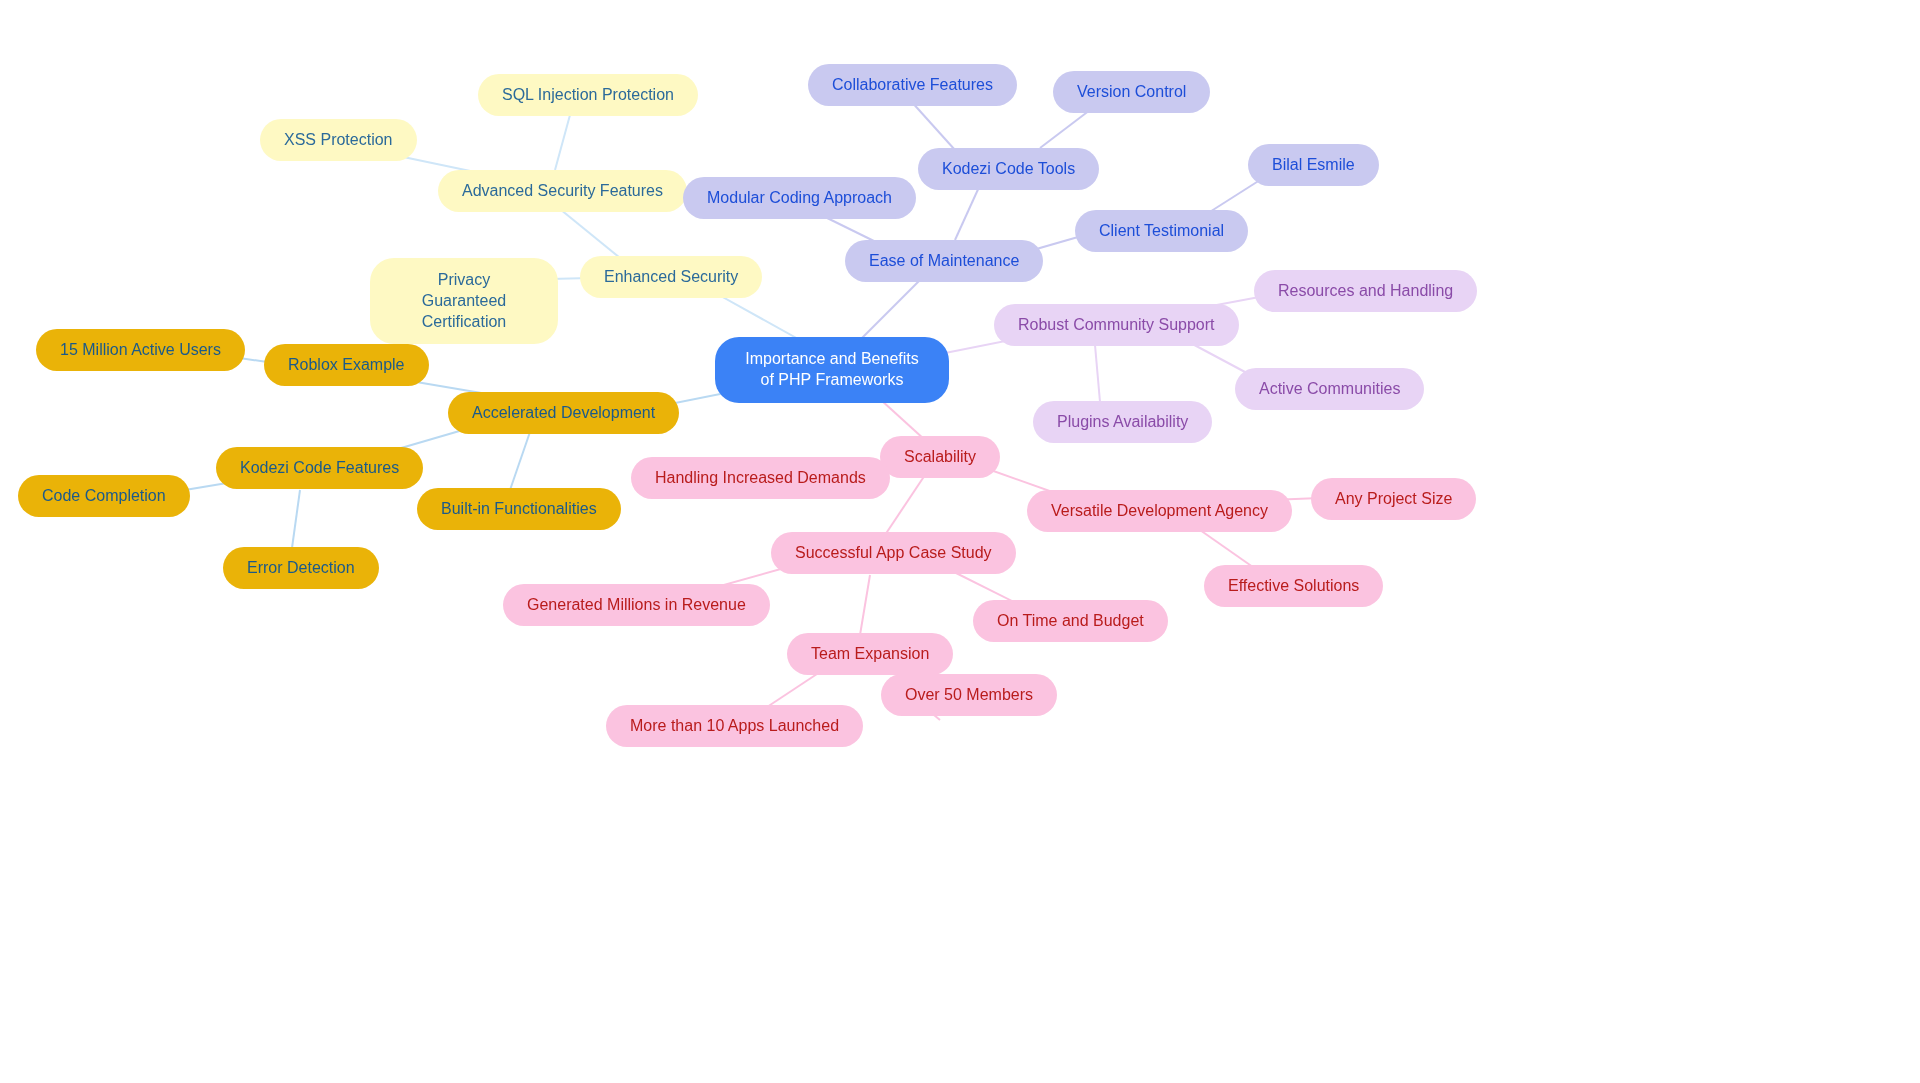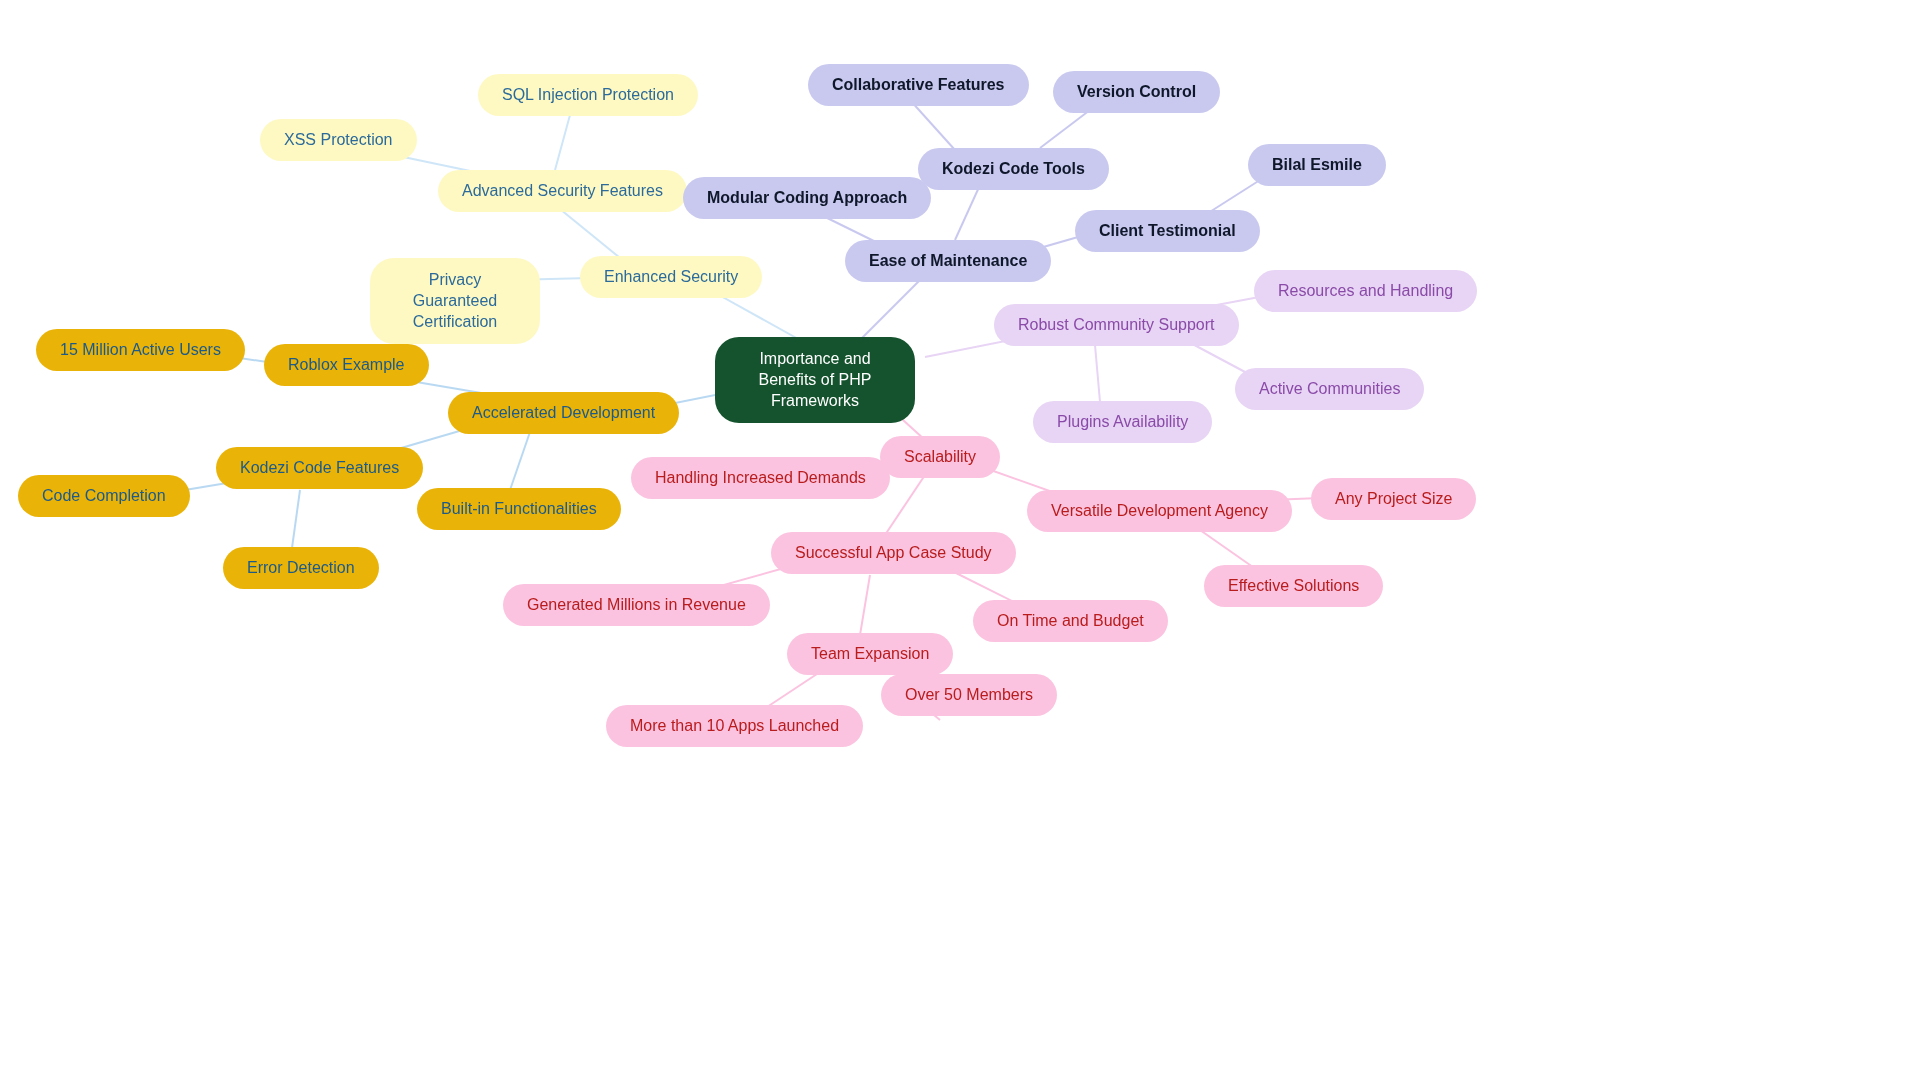--- a/index.html
+++ b/index.html
@@ -22,30 +22,30 @@
     align-items: center;
     justify-content: center;
     white-space: nowrap;
     box-sizing: border-box;
   }
   .node.multiline {
     white-space: normal;
     line-height: 1.3;
   }
   .center-node {
-    background: #14532d;
+    background: #3b82f6;
     color: #ffffff;
     font-size: 16px;
-    width: 200px;
+    width: 234px;
     white-space: normal;
     line-height: 1.3;
   }
   .blue-dark { background: #eab308; color: #1b5a8a; }
   .blue-light { background: #fef9c3; color: #2b6a9a; }
-  .purple-dark { background: #c9c9f0; color: #0f172a; font-weight: bold; }
+  .purple-dark { background: #c9c9f0; color: #1d4ed8; }
   .purple-light { background: #e8d4f5; color: #8a4ba8; }
   .pink { background: #fbc3e0; color: #b91c1c; }
   svg.connections {
     position: absolute;
     top: 0; left: 0;
     width: 1920px;
     height: 1083px;
     pointer-events: none;
   }
 </style>
@@ -95,21 +95,21 @@
   <line x1="820" y1="672" x2="755" y2="715" stroke="#fbc3e0" stroke-width="2"></line>
   <line x1="890" y1="678" x2="940" y2="720" stroke="#fbc3e0" stroke-width="2"></line>
 </svg>
 
 <div class="node center-node multiline" style="left:715px;top:337px;">Importance and Benefits of PHP Frameworks</div>
 
 <div class="node blue-light" style="left:580px;top:256px;">Enhanced Security</div>
 <div class="node blue-light" style="left:438px;top:170px;">Advanced Security Features</div>
 <div class="node blue-light" style="left:478px;top:74px;">SQL Injection Protection</div>
 <div class="node blue-light" style="left:260px;top:119px;">XSS Protection</div>
-<div class="node blue-light multiline" style="left:370px;top:258px;width:170px;">Privacy Guaranteed Certification</div>
+<div class="node blue-light multiline" style="left:370px;top:258px;width:188px;">Privacy Guaranteed Certification</div>
 
 <div class="node blue-dark" style="left:448px;top:392px;">Accelerated Development</div>
 <div class="node blue-dark" style="left:264px;top:344px;">Roblox Example</div>
 <div class="node blue-dark" style="left:36px;top:329px;">15 Million Active Users</div>
 <div class="node blue-dark" style="left:216px;top:447px;">Kodezi Code Features</div>
 <div class="node blue-dark" style="left:18px;top:475px;">Code Completion</div>
 <div class="node blue-dark" style="left:223px;top:547px;">Error Detection</div>
 <div class="node blue-dark" style="left:417px;top:488px;">Built-in Functionalities</div>
 
 <div class="node purple-dark" style="left:845px;top:240px;">Ease of Maintenance</div>

